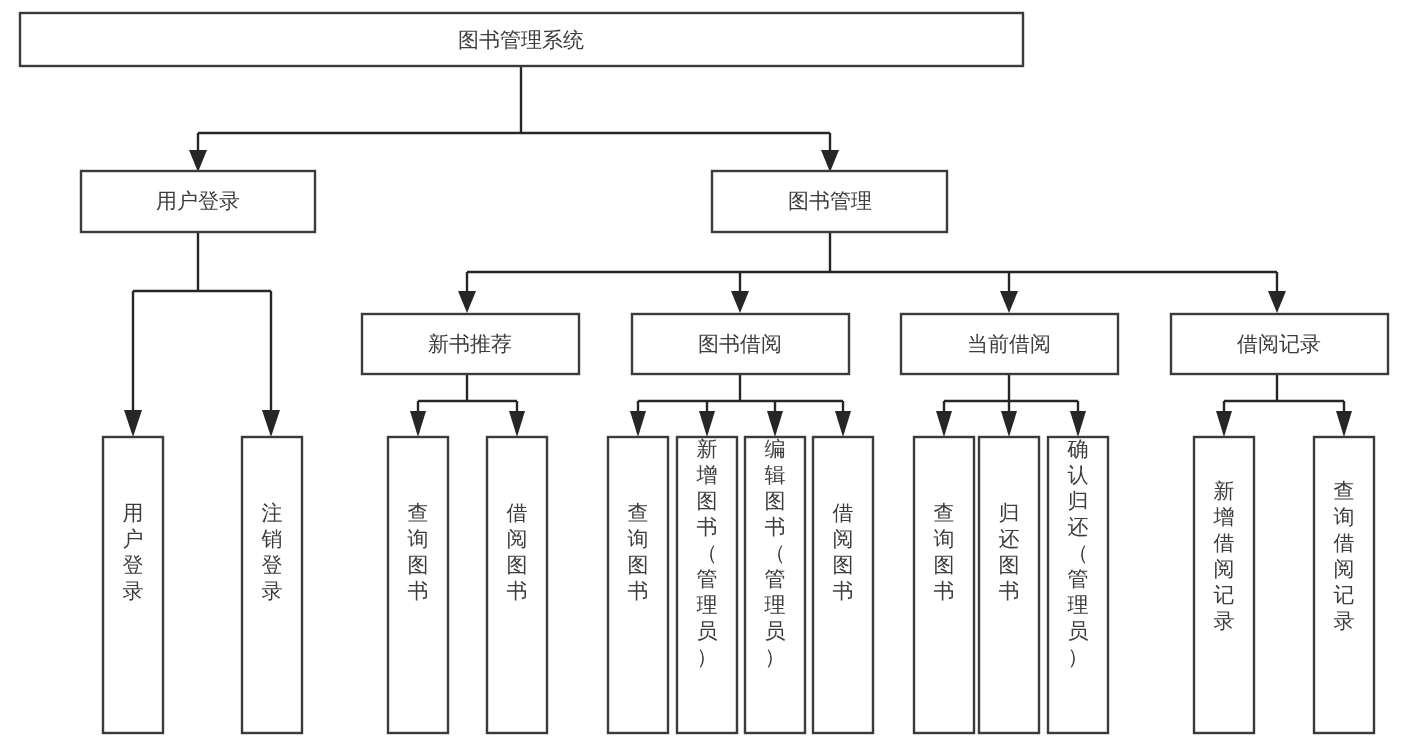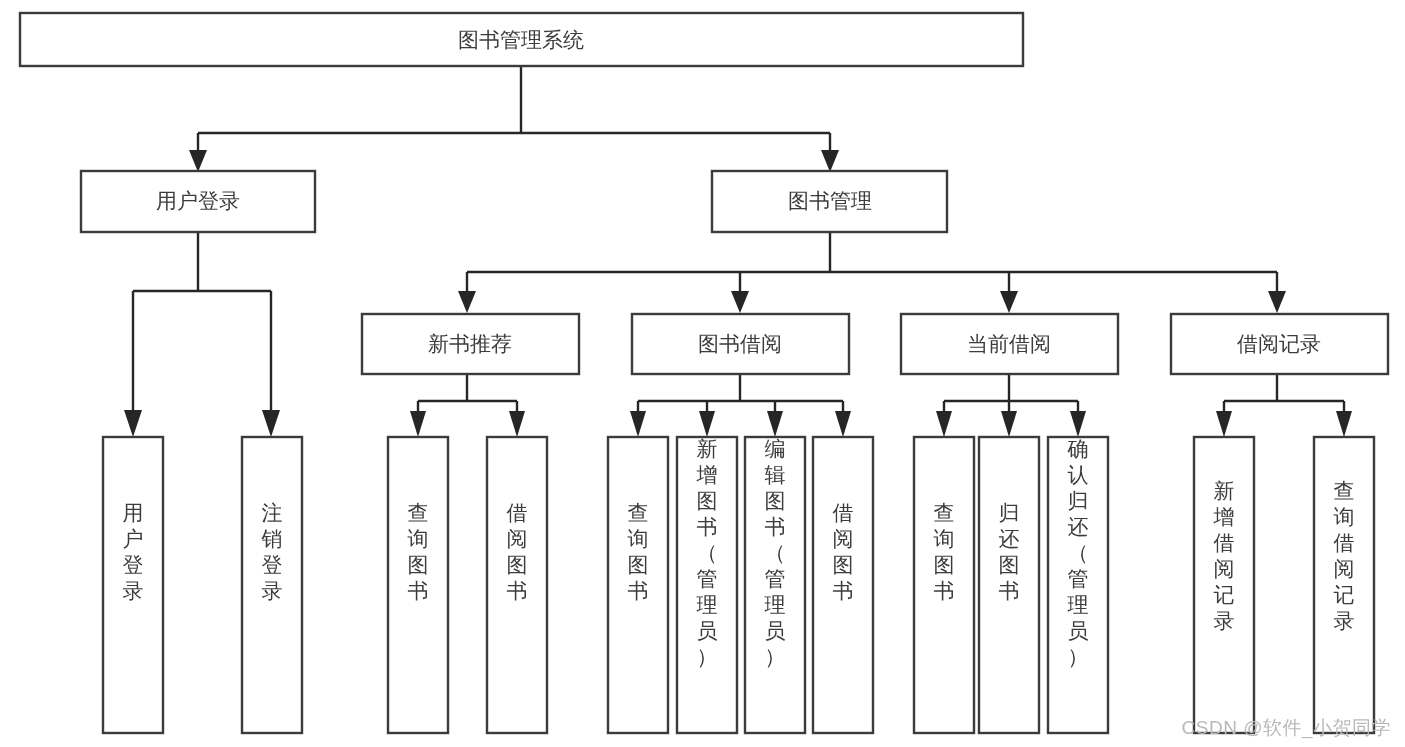--- a/index.html
+++ b/index.html
@@ -239,15 +239,14 @@
       <text class="node-label-v" x="1224" y="498"><tspan x="1224" dy="0">新</tspan><tspan x="1224" dy="26">增</tspan><tspan x="1224" dy="26">借</tspan><tspan x="1224" dy="26">阅</tspan><tspan x="1224" dy="26">记</tspan><tspan x="1224" dy="26">录</tspan></text>
     </g>
 
     <g>
       <rect class="node-box" x="1314" y="437" width="60" height="296"></rect>
       <text class="node-label-v" x="1344" y="498"><tspan x="1344" dy="0">查</tspan><tspan x="1344" dy="26">询</tspan><tspan x="1344" dy="26">借</tspan><tspan x="1344" dy="26">阅</tspan><tspan x="1344" dy="26">记</tspan><tspan x="1344" dy="26">录</tspan></text>
     </g>
 
   </svg>
 
-  <div class="watermark">CSDN @软件_小贺同学</div>
 
 </div>
 
 </body></html>

